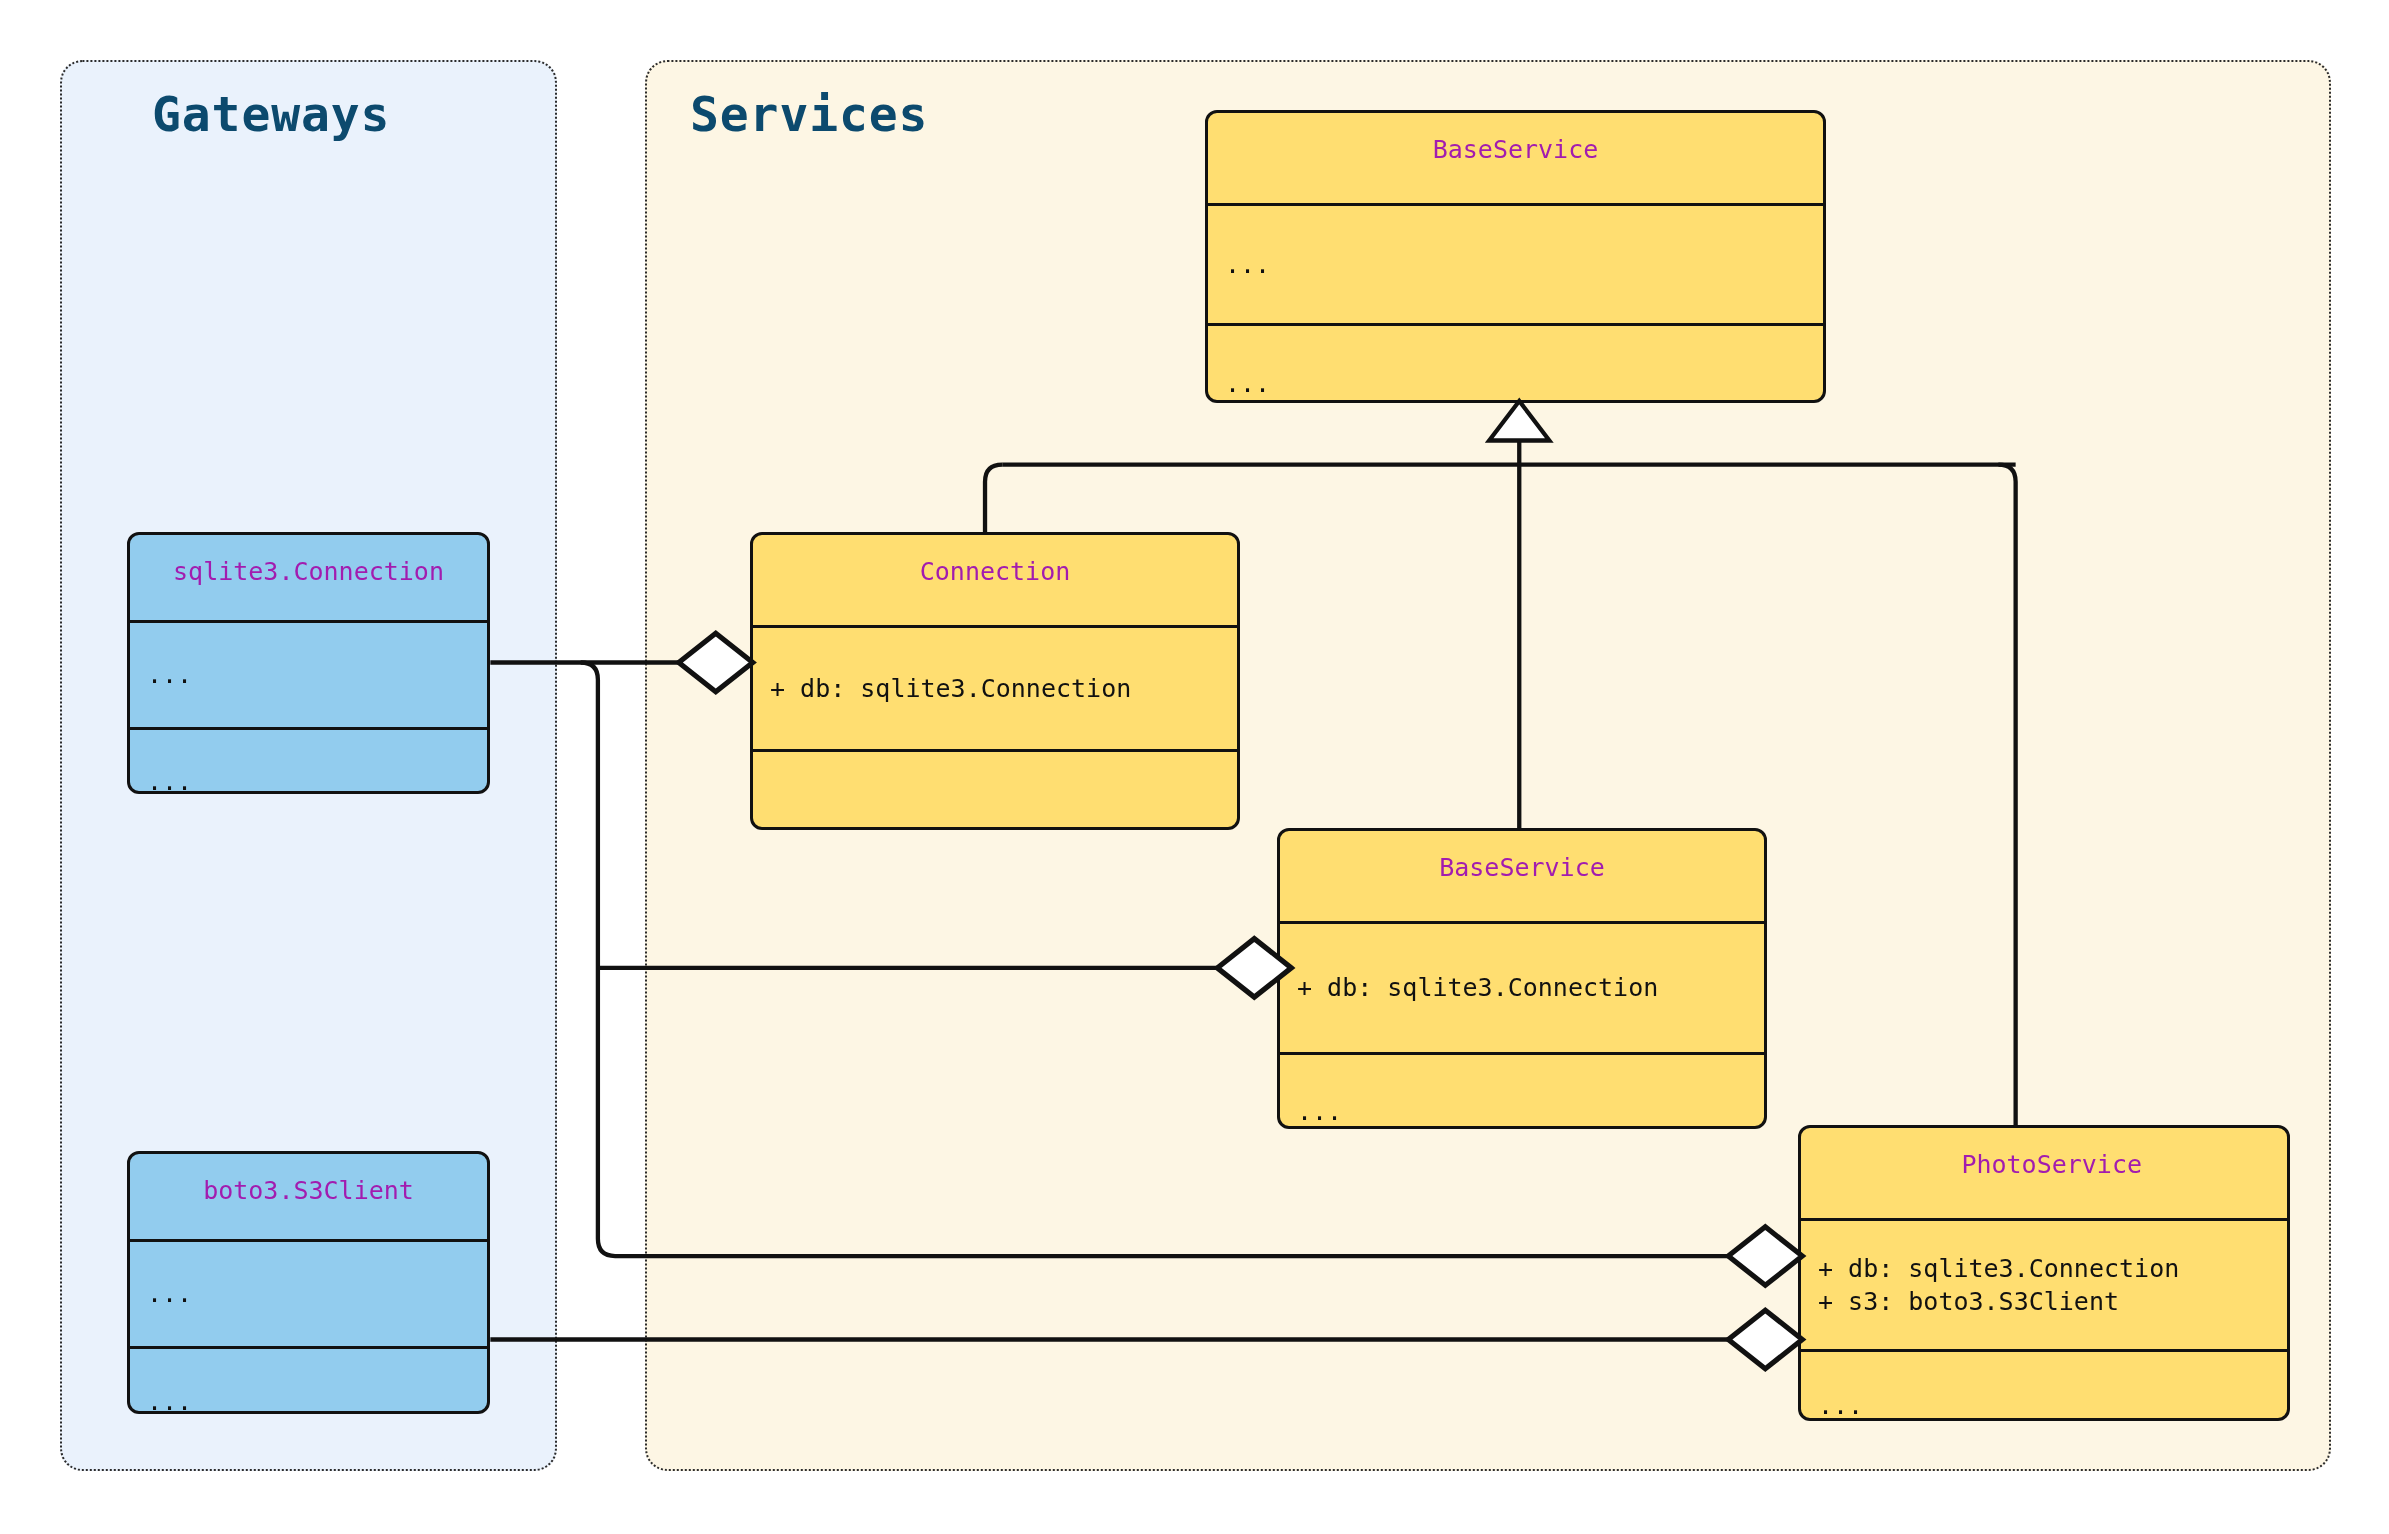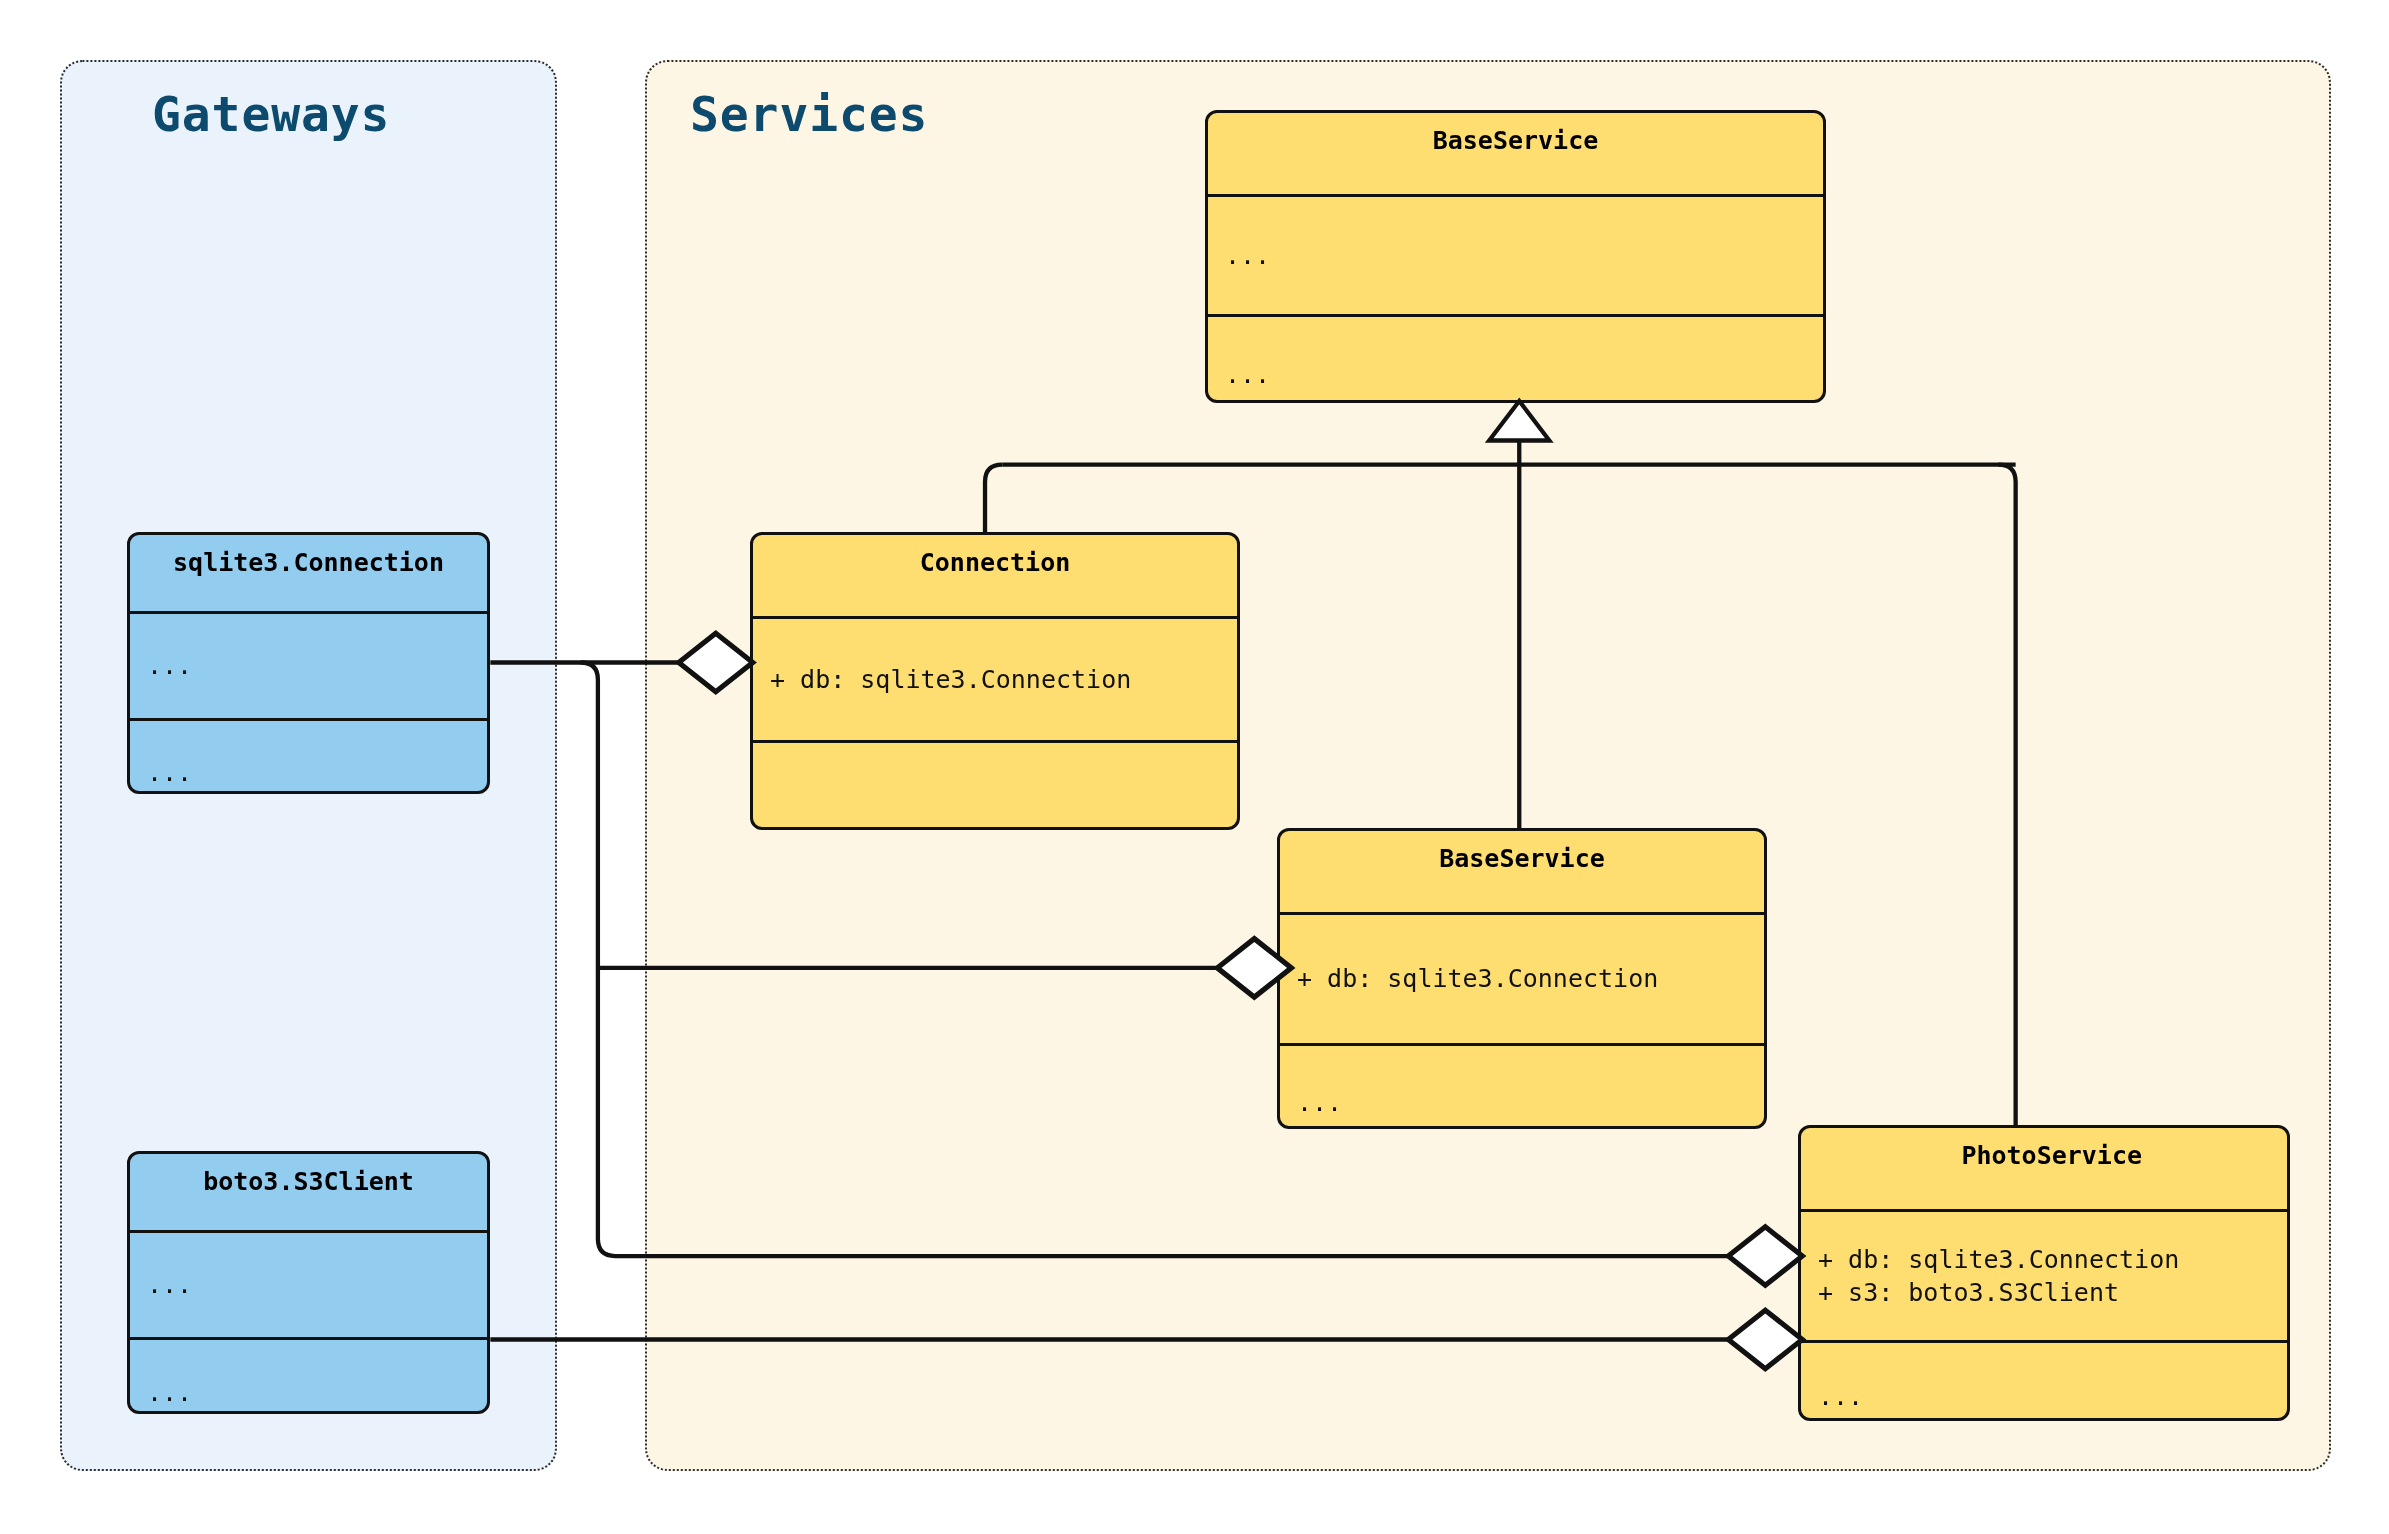--- a/index.html
+++ b/index.html
@@ -60,28 +60,29 @@
     border: 3.4px solid #111111;
     border-radius: 12px;
     overflow: hidden;
     z-index: 5;
   }
   .uml-class.yellow { background: #ffde71; }
   .uml-class.blue   { background: #92ccee; }
 
   .uml-name {
     text-align: center;
-    font-weight: bold;
+    font-weight: normal;
     font-size: 25px;
-    color: #000000;
+    color: #a21caf;
     line-height: 1;
     padding: 14.6px 8.6px 13px 8.6px;
     border-bottom: 3.4px solid #111111;
     white-space: nowrap;
     overflow: hidden;
+    margin-top: 9px;
   }
   .uml-compartment {
     padding: 0 17px;
     font-size: 25px;
     color: #111111;
     display: flex;
     flex-direction: column;
     justify-content: center;
     box-sizing: border-box;
     white-space: pre;

